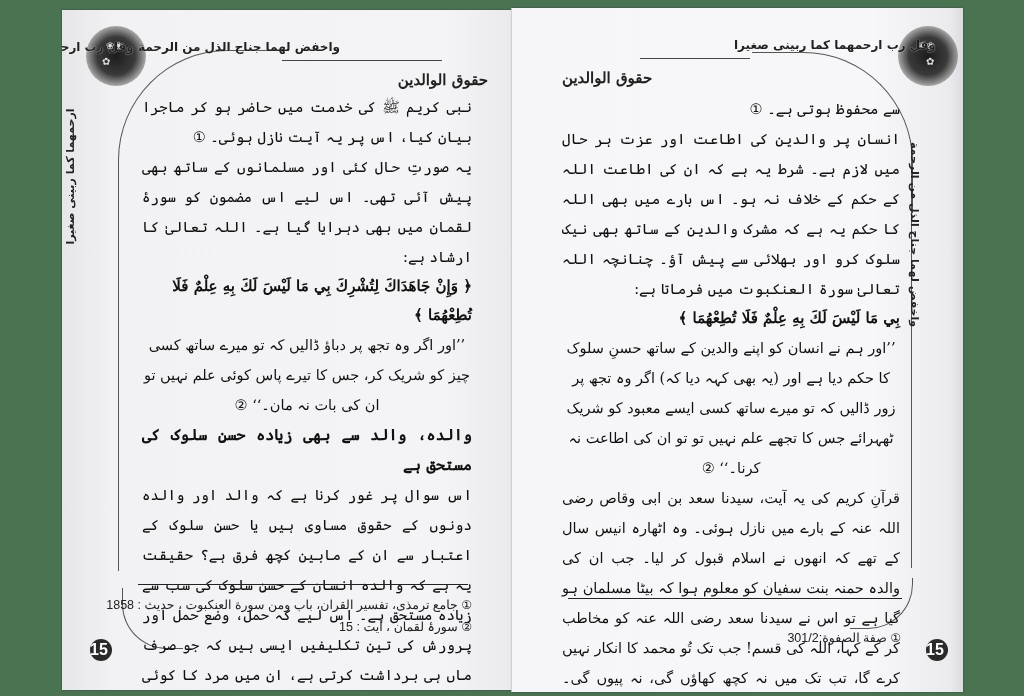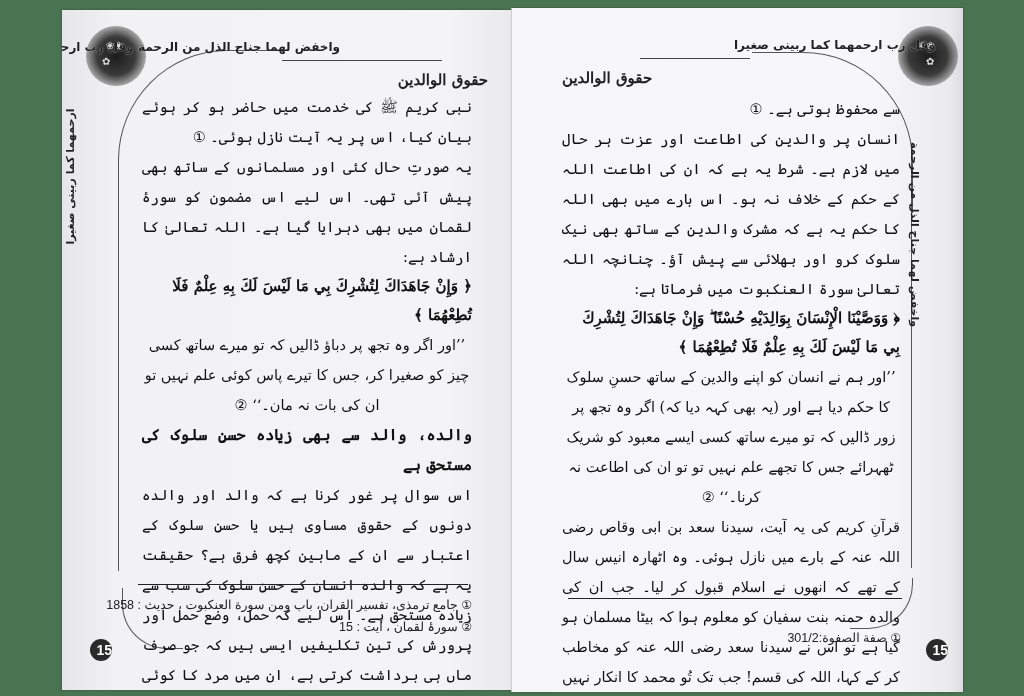--- a/index.html
+++ b/index.html
@@ -51,21 +51,21 @@
   .translation { text-align:center; }
   .fn-rule { position:absolute; height:1px; background:#222; }
   .footnotes {
     position:absolute; direction:rtl; font-family:"Liberation Sans", sans-serif;
     font-size:12.5px; color:#222; line-height:22px;
   }
   .footnotes div { white-space:nowrap; }
   .page-num {
     position:absolute; width:22px; height:22px; border-radius:50%;
     background:#2a2a2a; color:#fff; font-family:"Liberation Sans", sans-serif;
-    font-weight:bold; font-size:14px; text-align:right; line-height:22px;
+    font-weight:bold; font-size:16px; text-align:left; line-height:22px;
   }
   .circled { font-family:"DejaVu Sans", sans-serif; font-size:12px; }
 </style>
 </head>
 <body>
 
 <div class="spine"></div>
 
 <div class="page" id="left-page">
   <div class="ornament" style="left:24px; top:16px;">
@@ -76,24 +76,24 @@
   <div class="arc" style="left:56px; top:40px; width:60px; height:0; border:none;"></div>
   <div class="arc" style="left:60px; top:578px; width:60px; height:60px; border-top:none; border-right:none; border-bottom-left-radius:45px;"></div>
 
   <div class="header-verse" style="right:172px;">واخفض لهما جناح الذل من الرحمة وقل رب ارحمهما کما ربینی صغیرا</div>
   <div class="header-rule" style="left:220px; width:160px;"></div>
   <div class="header-title" style="right:24px;">حقوق الوالدین</div>
 
   <div class="side-verse" style="left:-60px; top:160px; transform:rotate(-90deg); transform-origin:center;">ارحمهما کما ربینی صغیرا</div>
 
   <div class="text-block" style="left:80px; width:330px; top:82px;">
-    <p>نبی کریم ﷺ کی خدمت میں حاضر ہو کر ہوئے بیان کیا، اس پر یہ آیت نازل ہوئی۔ ①</p>
+    <p>نبی کریم ﷺ کی خدمت میں حاضر ہو کر ماجرا بیان کیا، اس پر یہ آیت نازل ہوئی۔ ①</p>
     <p>یہ صورتِ حال کئی اور مسلمانوں کے ساتھ بھی پیش آئی تھی۔ اس لیے اس مضمون کو سورۂ لقمان میں بھی دہرایا گیا ہے۔ اللہ تعالیٰ کا ارشاد ہے:</p>
     <p class="quran">﴿ وَإِنْ جَاهَدَاكَ لِتُشْرِكَ بِي مَا لَيْسَ لَكَ بِهِ عِلْمٌ فَلَا تُطِعْهُمَا ﴾</p>
-    <p class="translation">’’اور اگر وہ تجھ پر دباؤ ڈالیں کہ تو میرے ساتھ کسی چیز کو صغیرا کر، جس کا تیرے پاس کوئی علم نہیں تو ان کی بات نہ مان۔‘‘ ②</p>
+    <p class="translation">’’اور اگر وہ تجھ پر دباؤ ڈالیں کہ تو میرے ساتھ کسی چیز کو شریک کر، جس کا تیرے پاس کوئی علم نہیں تو ان کی بات نہ مان۔‘‘ ②</p>
     <p class="heading-line">والدہ، والد سے بھی زیادہ حسنِ سلوک کی مستحق ہے</p>
     <p>اس سوال پر غور کرنا ہے کہ والد اور والدہ دونوں کے حقوق مساوی ہیں یا حسنِ سلوک کے اعتبار سے ان کے مابین کچھ فرق ہے؟ حقیقت یہ ہے کہ والدہ انسان کے حسنِ سلوک کی سب سے زیادہ مستحق ہے۔ اس لیے کہ حمل، وضع حمل اور پرورش کی تین تکلیفیں ایسی ہیں کہ جو صرف ماں ہی برداشت کرتی ہے، ان میں مرد کا کوئی حصہ نہیں ہوتا۔ سورۂ احقاف میں یہ حقیقت یوں واضح کی گئی ہے:</p>
 
   </div>
 
   <div class="fn-rule" style="left:76px; width:330px; top:574px;"></div>
   <div class="footnotes" style="right:40px; top:584px;">
     <div><span class="circled">①</span> <span>جامع ترمذی، تفسیر القران، باب ومن سورة العنکبوت ، حدیث : 1858</span></div>
     <div><span class="circled">②</span> <span>سورۂ لقمان ، آیت : 15</span></div>
   </div>
@@ -112,21 +112,20 @@
 
   <div class="header-title" style="left:50px;">حقوق الوالدین</div>
   <div class="header-rule" style="left:128px; width:110px;"></div>
   <div class="header-verse" style="left:222px;">وقل رب ارحمهما کما ربینی صغیرا</div>
 
   <div class="side-verse" style="left:310px; top:220px; transform:rotate(90deg); transform-origin:center;">واخفض لهما جناح الذل من الرحمة</div>
 
   <div class="text-block" style="left:50px; width:338px; top:86px;">
     <p>سے محفوظ ہوتی ہے۔ ①</p>
     <p>انسان پر والدین کی اطاعت اور عزت ہر حال میں لازم ہے۔ شرط یہ ہے کہ ان کی اطاعت اللہ کے حکم کے خلاف نہ ہو۔ اس بارے میں بھی اللہ کا حکم یہ ہے کہ مشرک والدین کے ساتھ بھی نیک سلوک کرو اور بھلائی سے پیش آؤ۔ چنانچہ اللہ تعالیٰ سورۃ العنکبوت میں فرماتا ہے:</p>
-    <p class="quran">﴿ وَوَصَّيْنَا الْإِنْسَانَ بِوَالِدَيْهِ حُسْنًا ۖ وَإِنْ جَاهَدَاكَ لِتُشْرِكَ</p>
     <p class="quran">بِي مَا لَيْسَ لَكَ بِهِ عِلْمٌ فَلَا تُطِعْهُمَا ﴾</p>
     <p class="translation">’’اور ہم نے انسان کو اپنے والدین کے ساتھ حسنِ سلوک کا حکم دیا ہے اور (یہ بھی کہہ دیا کہ) اگر وہ تجھ پر زور ڈالیں کہ تو میرے ساتھ کسی ایسے معبود کو شریک ٹھہرائے جس کا تجھے علم نہیں تو تو ان کی اطاعت نہ کرنا۔‘‘ ②</p>
     <p>قرآنِ کریم کی یہ آیت، سیدنا سعد بن ابی وقاص رضی اللہ عنہ کے بارے میں نازل ہوئی۔ وہ اٹھارہ انیس سال کے تھے کہ انھوں نے اسلام قبول کر لیا۔ جب ان کی والدہ حمنہ بنت سفیان کو معلوم ہوا کہ بیٹا مسلمان ہو گیا ہے تو اس نے سیدنا سعد رضی اللہ عنہ کو مخاطب کر کے کہا، اللہ کی قسم! جب تک تُو محمد کا انکار نہیں کرے گا، تب تک میں نہ کچھ کھاؤں گی، نہ پیوں گی۔ ماں کا حکم ماننا، اس کا حق ادا کرنا اللہ کا حکم ہے، اگر تُو میری بات نہیں مانے گا تو اللہ کی نافرمانی کرے گا۔ سیدنا سعد رضی اللہ عنہ یہ بات سن کر پریشان ہوئے اور</p>
   </div>
 
   <div class="fn-rule" style="left:56px; width:334px; top:590px;"></div>
   <div class="footnotes" style="right:62px; top:619px;">
     <div><span class="circled">①</span> <span>صفة الصفوة:301/2</span></div>
   </div>
 

